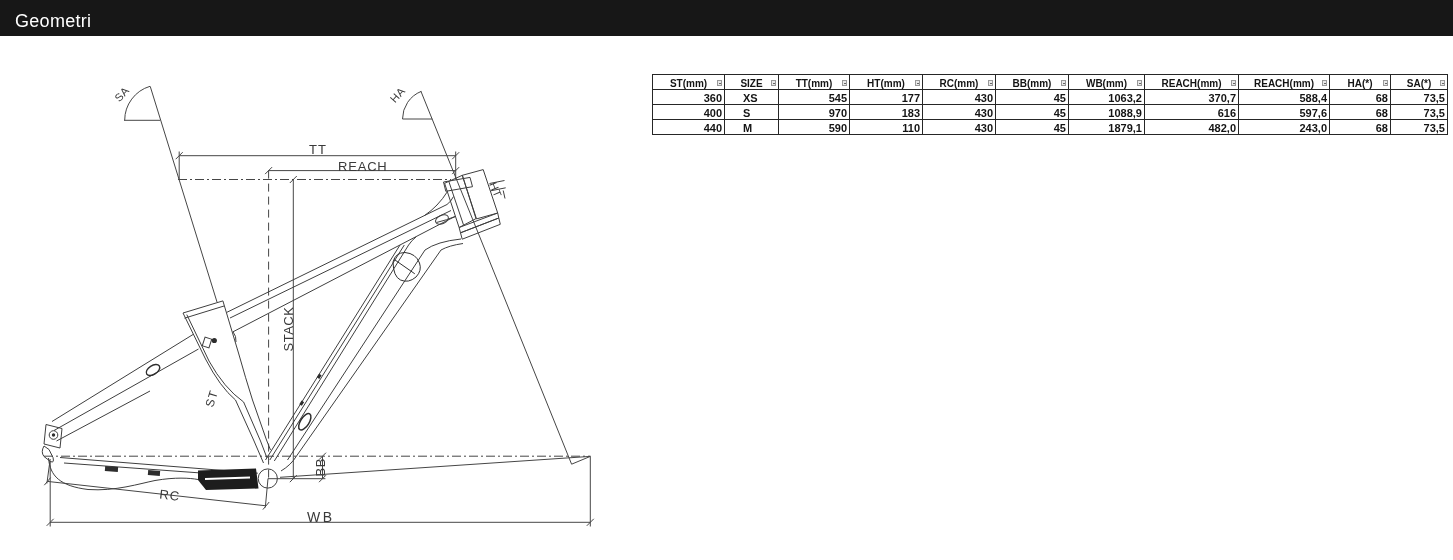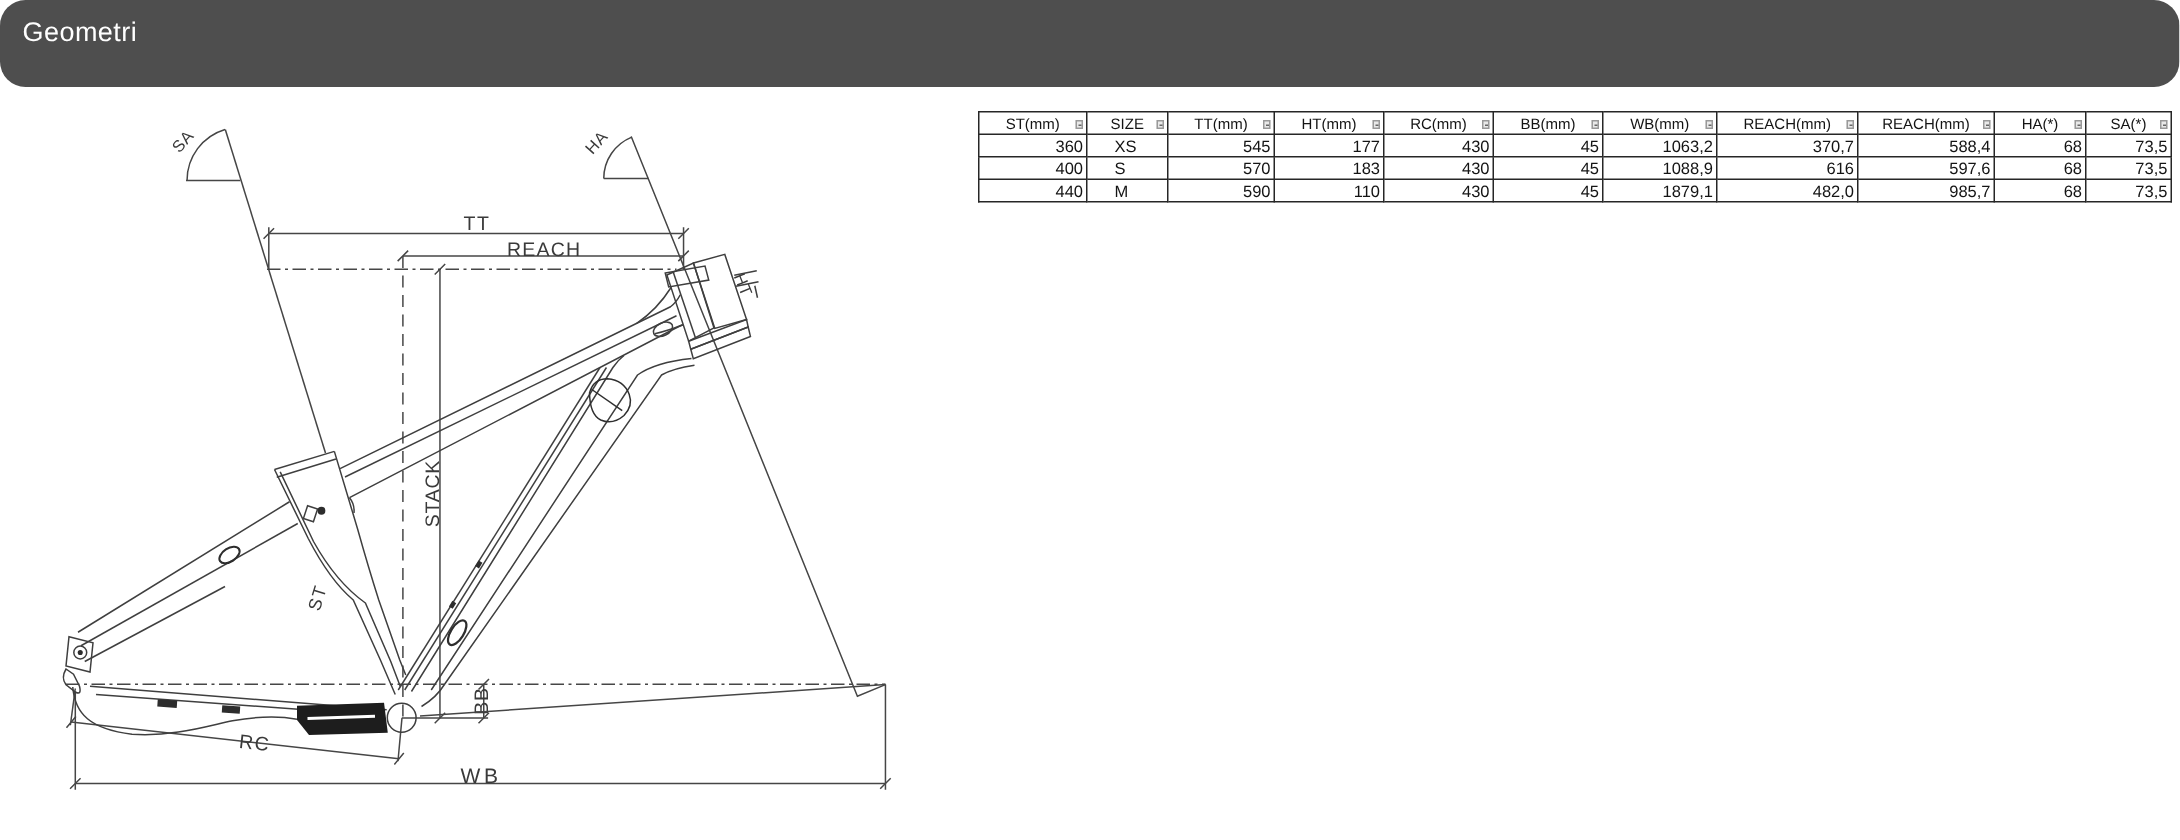--- a/index.html
+++ b/index.html
@@ -1,24 +1,24 @@
 <!DOCTYPE html>
 <html><head><meta charset="utf-8">
 <style>
   html,body{margin:0;padding:0;background:#fff;width:1453px;height:560px;overflow:hidden;}
   html{filter:grayscale(1);}
   body{font-family:"Liberation Sans",sans-serif;position:relative;}
-  #bar{position:absolute;left:0;top:0;width:1453px;height:58px;background:#1d4ed8;border-radius:17px;}
+  #bar{position:absolute;left:0;top:0;width:1453px;height:36px;background:#0f172a;}
   #bar span{position:absolute;left:15px;top:11px;color:#fff;font-size:18px;letter-spacing:.3px;}
   #diagram{position:absolute;left:0;top:0;}
   table.geo{position:absolute;left:652px;top:73.5px;border-collapse:collapse;font-size:10px;color:#141414;table-layout:fixed;}
   table.geo td,table.geo th{border:1px solid #262626;height:14px;padding:0;text-align:right;white-space:nowrap;overflow:hidden;font-weight:normal;line-height:14px;}
   table.geo th{position:relative;text-align:center;}
-  table.geo th b{font-weight:normal;position:relative;top:2px;}
-  table.geo td b{font-weight:normal;position:relative;top:1.5px;text-align:right;}
+  table.geo th b{font-weight:bold;position:relative;top:2px;}
+  table.geo td b{font-weight:bold;position:relative;top:1.5px;text-align:right;}
   table.geo td.num{padding-right:2px;font-size:11px;}
   table.geo td.size{text-align:left;padding-left:18px;font-size:11px;}
   i.fb{position:absolute;right:2px;top:5px;width:5.5px;height:6px;background:#e9e9e9;border:1px solid #999;box-sizing:border-box;}
   i.fb:after{content:"";position:absolute;left:1px;top:2.5px;width:2px;height:1px;background:#666;}
 </style></head>
 <body>
 
 <div id="bar">
     <span>Geometri</span>
   </div>
@@ -239,38 +239,38 @@
         <td class="num"><b>1063,2</b></td>
         <td class="num"><b>370,7</b></td>
     <td class="num"><b>588,4</b></td>
         <td class="num"><b>68</b></td>
         <td class="num"><b>73,5</b></td>
   </tr>
 
   <tr>
     <td class="num"><b>400</b></td>
         <td class="size"><b>S</b></td>
-        <td class="num"><b>570</b></td>
+        <td class="num"><b>970</b></td>
         <td class="num"><b>183</b></td>
     <td class="num"><b>430</b></td>
         <td class="num"><b>45</b></td>
         <td class="num"><b>1088,9</b></td>
         <td class="num"><b>616</b></td>
     <td class="num"><b>597,6</b></td>
         <td class="num"><b>68</b></td>
         <td class="num"><b>73,5</b></td>
   </tr>
 
   <tr>
     <td class="num"><b>440</b></td>
         <td class="size"><b>M</b></td>
         <td class="num"><b>590</b></td>
         <td class="num"><b>110</b></td>
     <td class="num"><b>430</b></td>
         <td class="num"><b>45</b></td>
         <td class="num"><b>1879,1</b></td>
         <td class="num"><b>482,0</b></td>
-    <td class="num"><b>985,7</b></td>
+    <td class="num"><b>243,0</b></td>
         <td class="num"><b>68</b></td>
         <td class="num"><b>73,5</b></td>
   </tr>
 </tbody>
   </table>
 
 </body></html>

